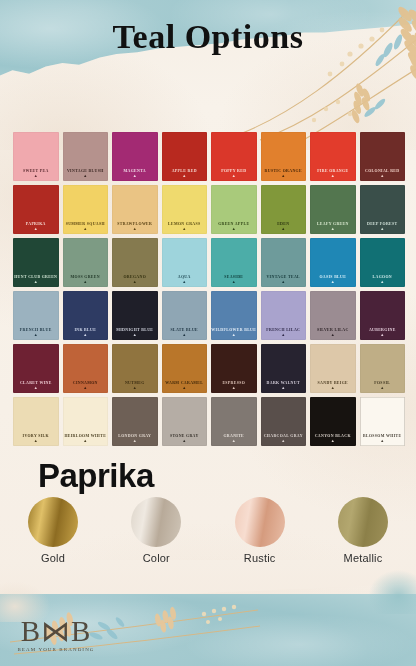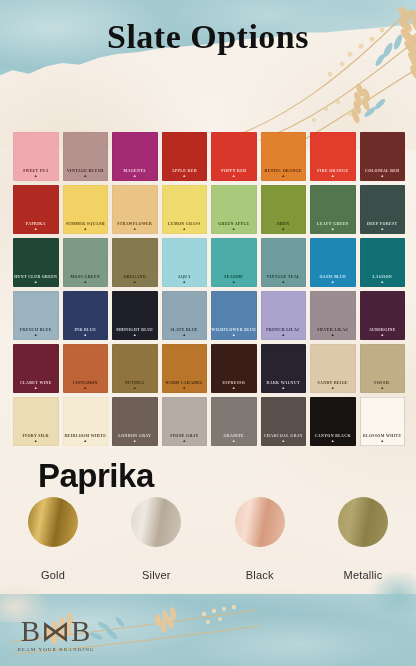--- a/index.html
+++ b/index.html
@@ -122,21 +122,21 @@
     position:absolute;top:457px;left:38px;
     font-size:33px;font-weight:700;color:#111;letter-spacing:-0.5px;
     font-family:"Liberation Sans", sans-serif;
   }
   #metallic-row{
     position:absolute;top:497px;left:18px;width:380px;
     display:flex;justify-content:space-between;align-items:flex-start;
   }
   .met-item{width:70px;display:flex;flex-direction:column;align-items:center;}
   .met-circle{width:50px;height:50px;border-radius:50%;}
-  .met-label{margin-top:22px;font-size:11px;color:#2e2e2e;letter-spacing:.2px;}
+  .met-label{margin-top:5px;font-size:11px;color:#2e2e2e;letter-spacing:.2px;}
 
   
   .note{
     position:absolute;right:8px;bottom:10px;width:258px;text-align:right;
     font-size:11.5px;line-height:14.5px;font-weight:700;color:#1b1b1b;
     letter-spacing:-0.1px;
   }
   .logo{
     position:absolute;left:6px;bottom:8px;width:100px;height:48px;
     display:flex;flex-direction:column;align-items:center;justify-content:center;
@@ -209,21 +209,21 @@
     <g fill="#8fc2cf" opacity="0.85">
       <ellipse cx="158" cy="56" rx="3" ry="8" transform="rotate(28 158 56)"></ellipse>
       <ellipse cx="168" cy="48" rx="3" ry="8" transform="rotate(22 168 48)"></ellipse>
       <ellipse cx="150" cy="66" rx="2.6" ry="7" transform="rotate(34 150 66)"></ellipse>
       <ellipse cx="140" cy="118" rx="2.6" ry="7" transform="rotate(50 140 118)"></ellipse>
       <ellipse cx="150" cy="110" rx="2.6" ry="7" transform="rotate(44 150 110)"></ellipse>
     </g>
   </svg>
 
   <div class="title-wrap">
-    <div class="title-line2">Slate Options</div>
+    <div class="title-line2">Teal Options</div>
   </div>
 
   <div id="grid">
       <div class="swatch" title="Sweet Pea" style="background: rgb(240, 169, 174);">
         <div class="sw-label" style="color: rgb(90, 42, 47);">Sweet Pea</div>
         <div class="sw-mark" style="color: rgb(90, 42, 47);">▲</div>
       </div>
       <div class="swatch" title="Vintage Blush" style="background: rgb(181, 146, 141);">
         <div class="sw-label" style="color: rgb(58, 38, 34);">Vintage Blush</div>
         <div class="sw-mark" style="color: rgb(58, 38, 34);">▲</div>
@@ -415,25 +415,25 @@
     </div>
 
   <div class="metallic-title">Paprika</div>
   <div id="metallic-row">
       <div class="met-item">
         <div class="met-circle" style="background: linear-gradient(100deg, rgb(154, 122, 42) 0%, rgb(224, 192, 104) 28%, rgb(141, 108, 34) 58%, rgb(201, 165, 74) 100%);"></div>
         <div class="met-label">Gold</div>
       </div>
       <div class="met-item">
         <div class="met-circle" style="background: linear-gradient(100deg, rgb(222, 214, 203) 0%, rgb(239, 233, 225) 28%, rgb(184, 170, 153) 58%, rgb(207, 197, 183) 100%);"></div>
-        <div class="met-label">Silver</div>
+        <div class="met-label">Color</div>
       </div>
       <div class="met-item">
         <div class="met-circle" style="background: linear-gradient(100deg, rgb(240, 204, 186) 0%, rgb(247, 221, 208) 28%, rgb(213, 155, 126) 58%, rgb(232, 189, 166) 100%);"></div>
-        <div class="met-label">Black</div>
+        <div class="met-label">Rustic</div>
       </div>
       <div class="met-item">
         <div class="met-circle" style="background: linear-gradient(100deg, rgb(167, 154, 99) 0%, rgb(179, 167, 111) 28%, rgb(140, 128, 73) 58%, rgb(158, 145, 89) 100%);"></div>
         <div class="met-label">Metallic</div>
       </div>
     </div>
 
   <svg class="wheat-bottom" viewBox="0 0 260 62">
     <g stroke="#d9b782" stroke-width="1.1" fill="none" opacity="0.95">
       <path d="M2 40 C70 32 150 22 250 8"></path>

